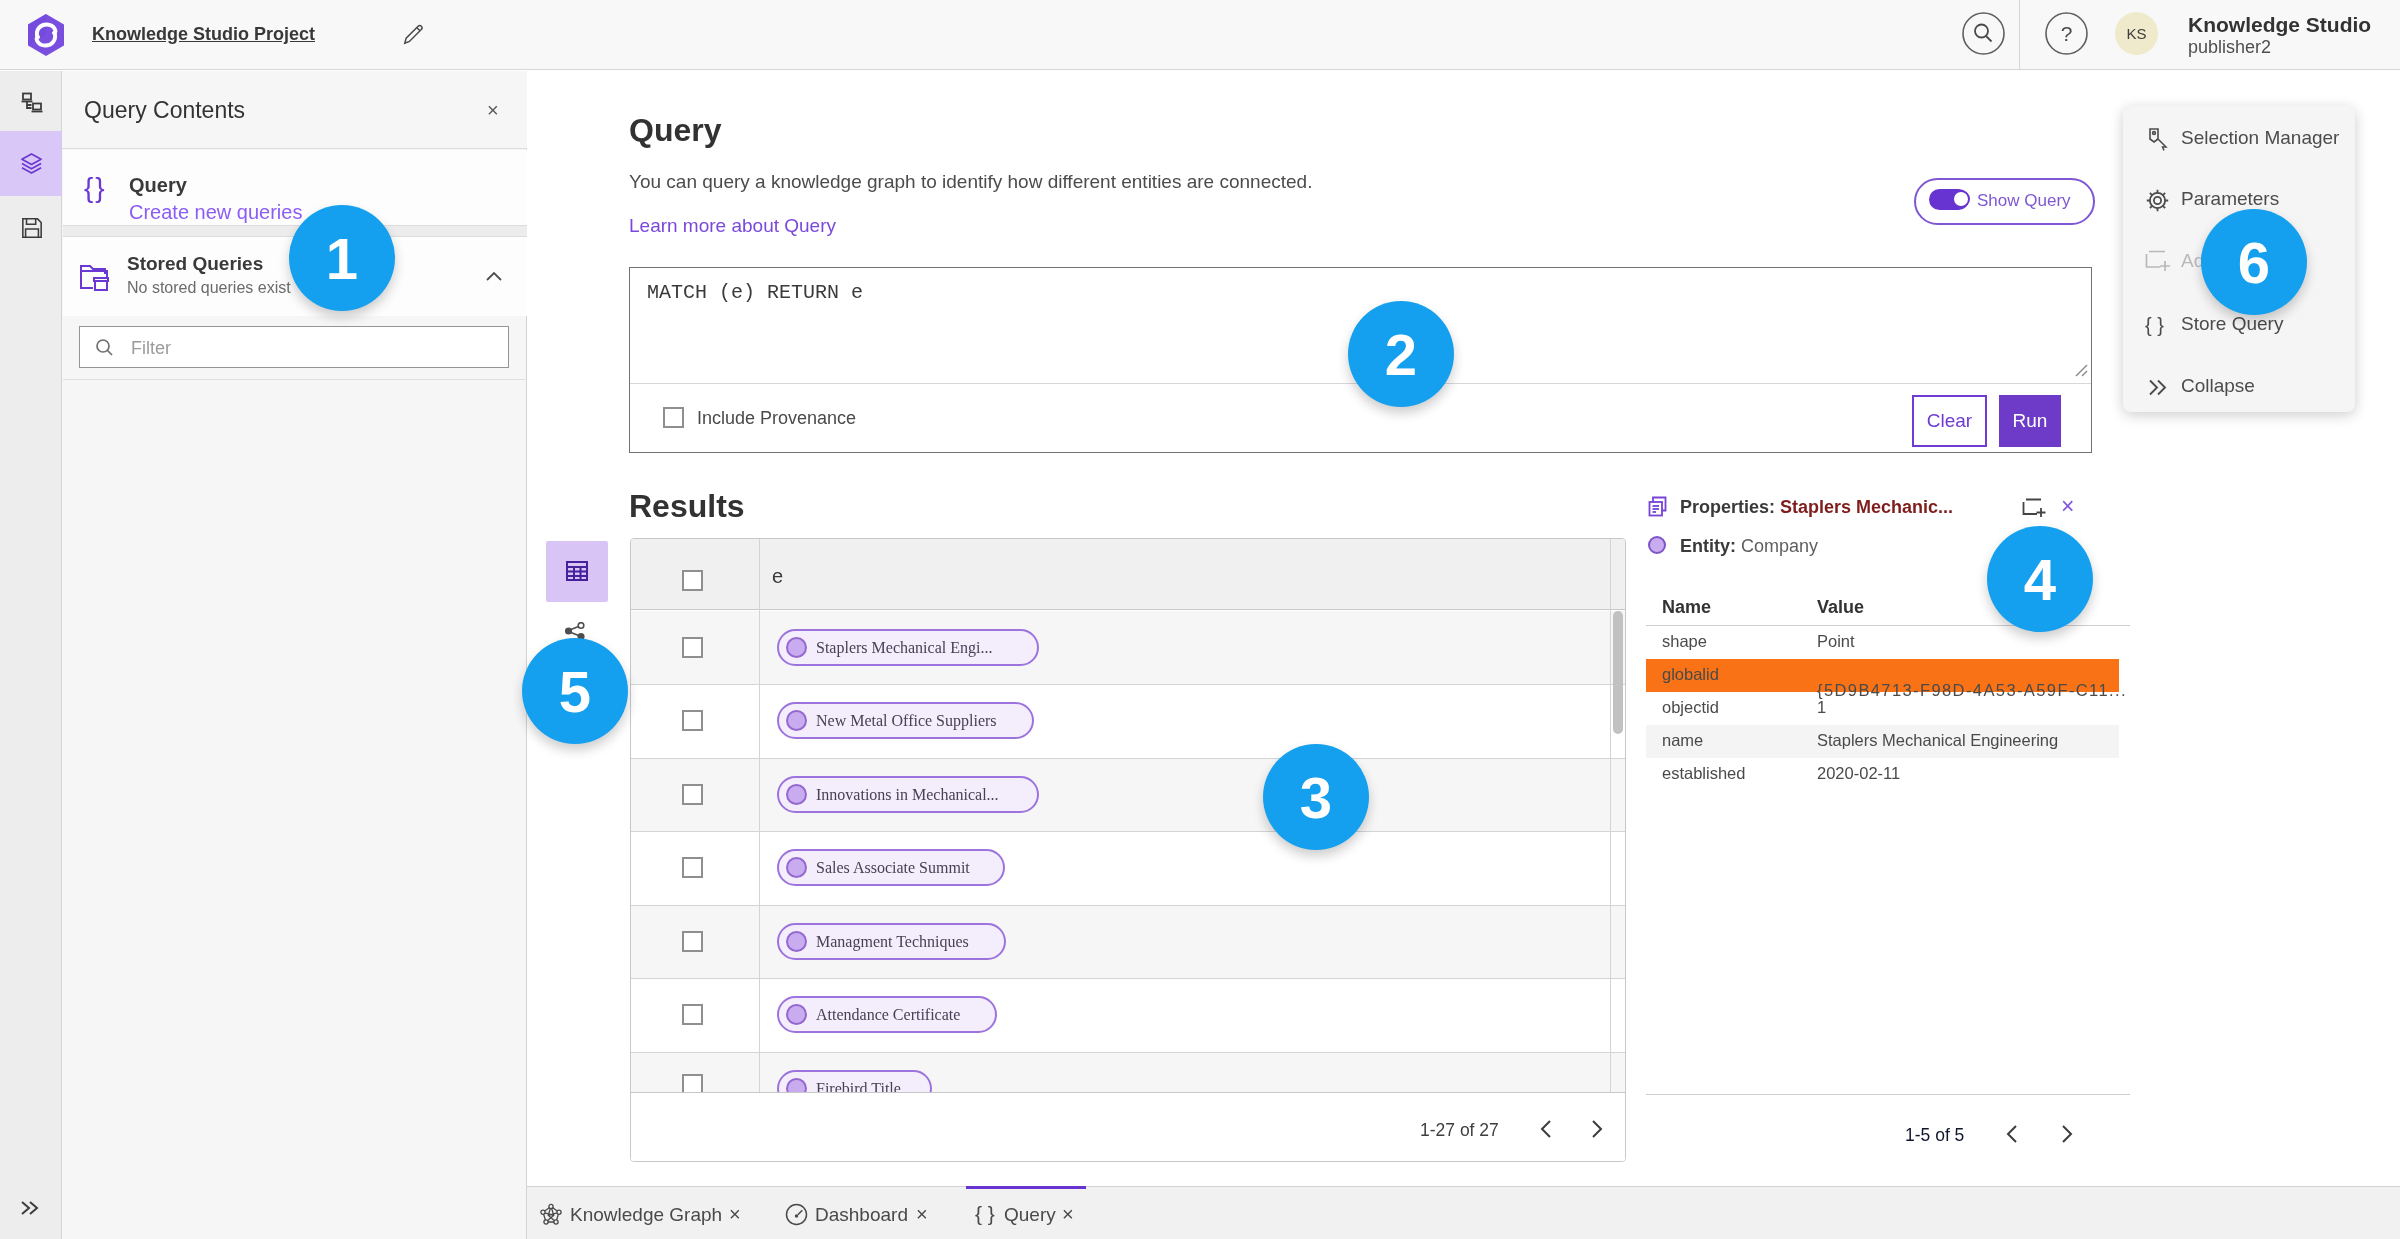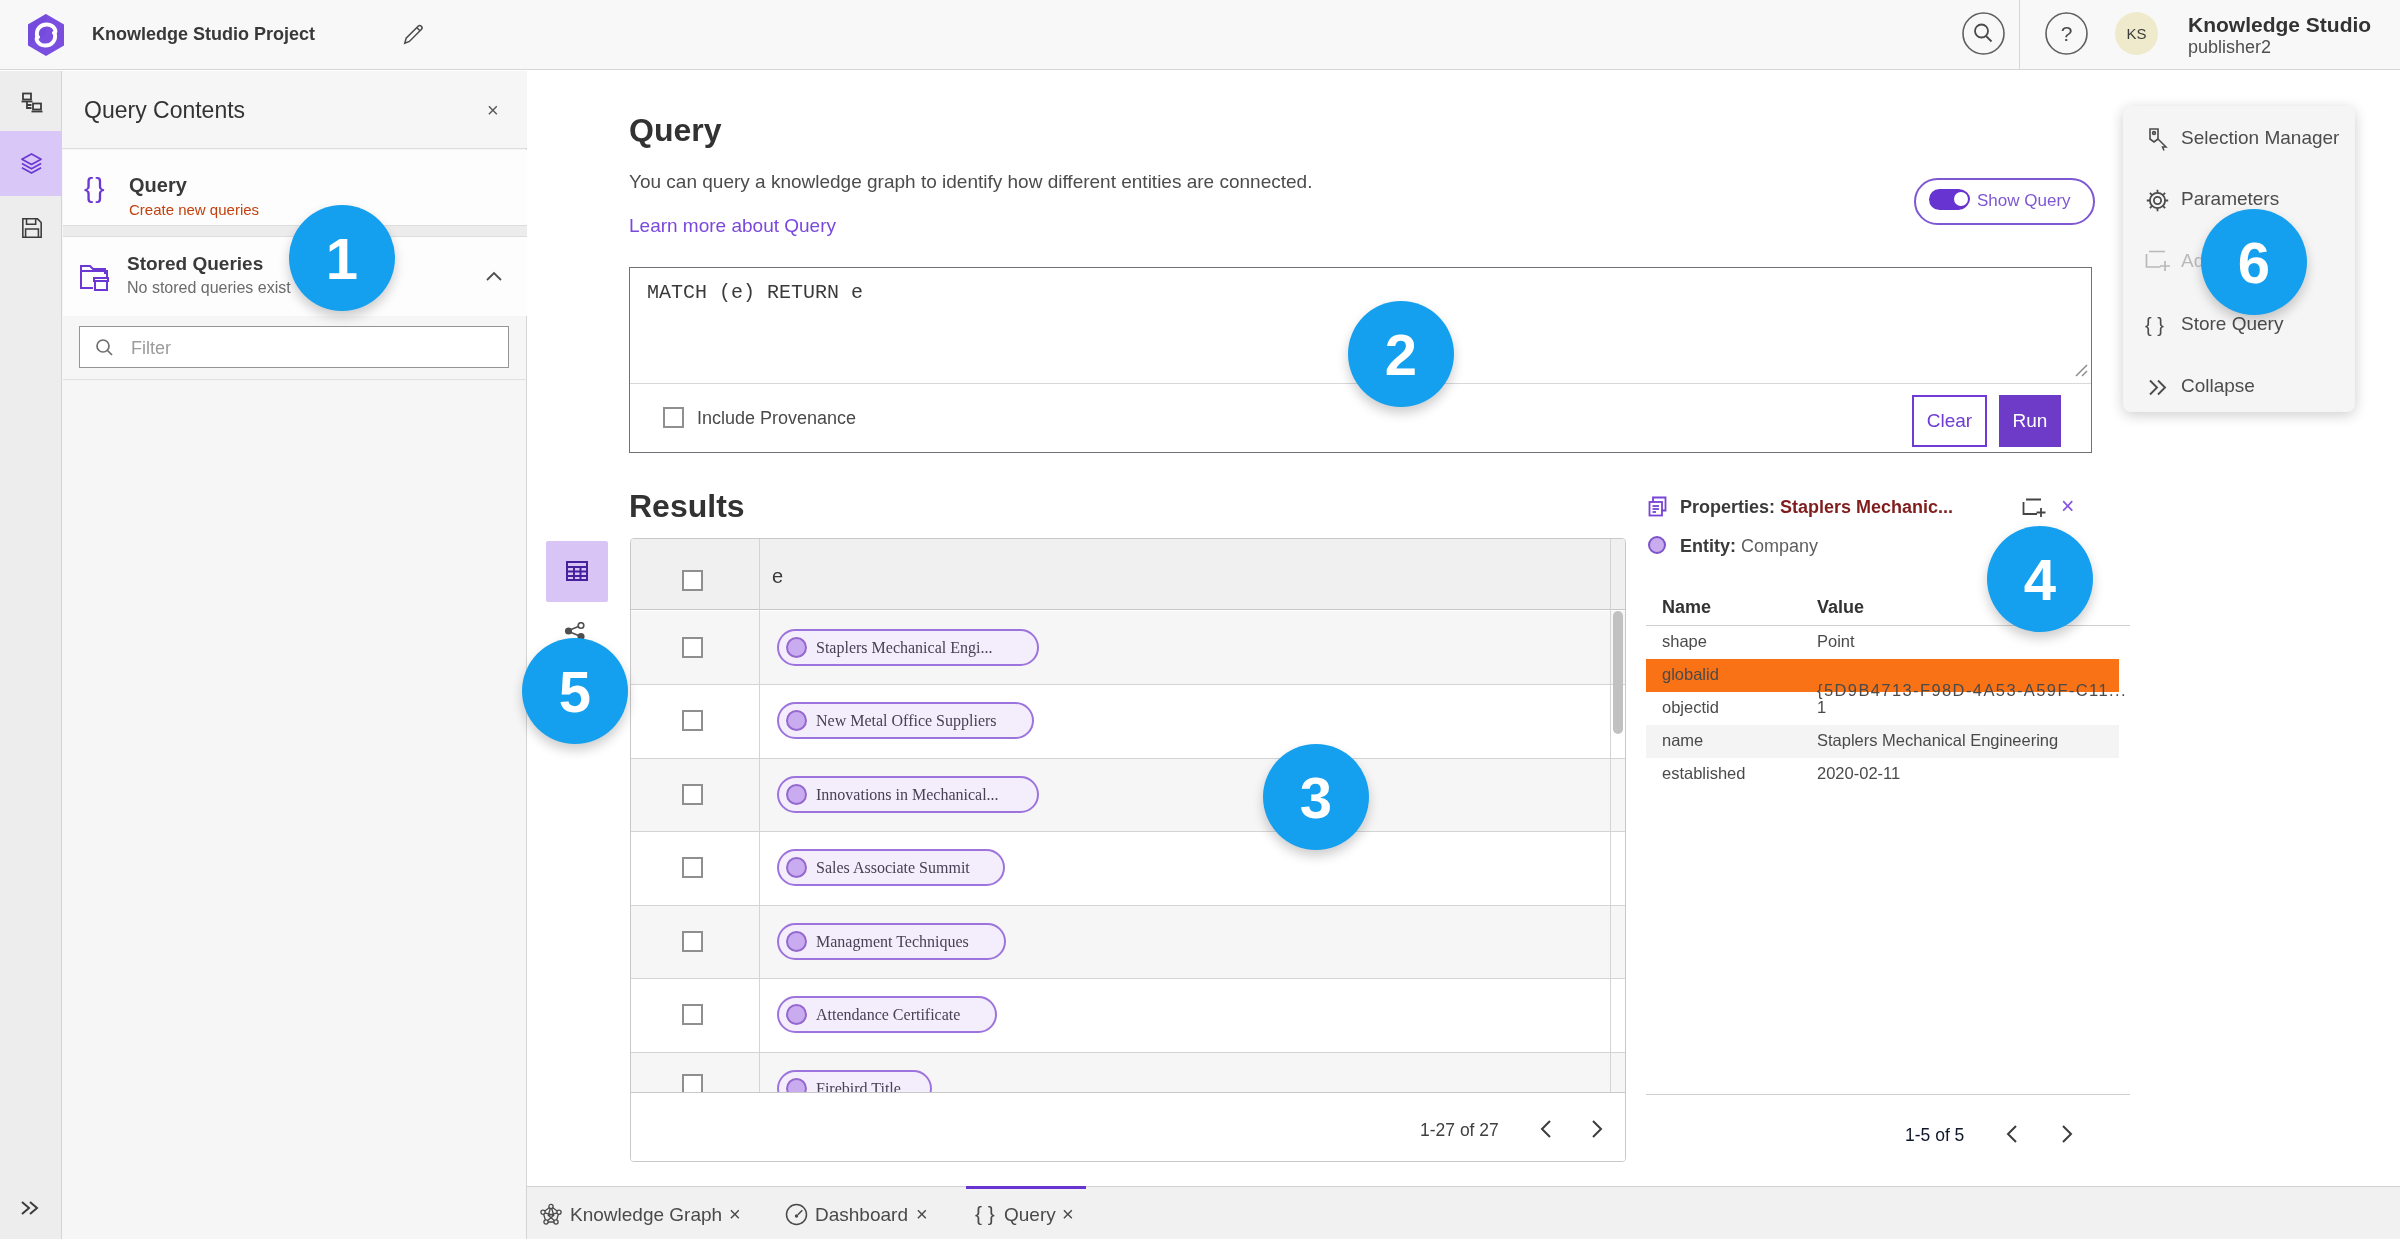--- a/index.html
+++ b/index.html
@@ -44,21 +44,21 @@
 <div class="abs" id="panel"></div>
 
 <svg class="abs" style="left:27px; top:13px;" width="38" height="44" viewBox="0 0 38 44">
   <polygon points="19,1 37,11.5 37,32.5 19,43 1,32.5 1,11.5" fill="#7a4fe0"></polygon>
   <polygon points="19,1 19,22 1,32.5 1,11.5" fill="#714adb" opacity="0.6"></polygon>
   <g stroke="#fff" stroke-width="3.9" fill="none" stroke-linecap="round">
     <path d="M10.2 23.5 C8.6 16.5, 13.5 11.3, 19.8 11.5 C23.4 11.6, 26.4 13.4, 27.9 16.2 C28.6 17.7, 28.3 19.2, 26.9 19.9"></path>
     <path d="M27.8 20.5 C29.4 27.5, 24.5 32.7, 18.2 32.5 C14.6 32.4, 11.6 30.6, 10.1 27.8 C9.4 26.3, 9.7 24.8, 11.1 24.1"></path>
   </g>
 </svg>
-<div class="abs" style="left:92px; top:24px; font-size:18px; font-weight:bold; color:#383838;">Knowledge Studio Project</div>
+<div class="abs" style="left:92px; top:24px; font-size:18px; font-weight:bold; color:#383838;text-decoration:underline;">Knowledge Studio Project</div>
 <svg class="abs" style="left:402px; top:23px;" width="23" height="23" viewBox="0 0 25 25">
   <path d="M3 22 L4.5 16.5 L17.5 3.5 C18.5 2.5 20 2.5 21 3.5 C22 4.5 22 6 21 7 L8 20 L3 22 Z" fill="none" stroke="#4a4a4a" stroke-width="1.6"></path>
   <line x1="16" y1="5" x2="19.5" y2="8.5" stroke="#4a4a4a" stroke-width="1.6"></line>
 </svg>
 <svg class="abs" style="left:1962px; top:12px;" width="43" height="43" viewBox="0 0 43 43">
   <circle cx="21.5" cy="21.5" r="20.5" fill="none" stroke="#5f5f5f" stroke-width="1.6"></circle>
   <circle cx="19.5" cy="19" r="6.5" fill="none" stroke="#4a4a4a" stroke-width="1.8"></circle>
   <line x1="24" y1="24" x2="29.5" y2="29.5" stroke="#4a4a4a" stroke-width="1.8"></line>
 </svg>
 <div class="abs" style="left:2019px; top:0; width:1px; height:70px; background:#d6d6d6;"></div>
@@ -99,21 +99,21 @@
       <path d="M10 2 L17 8 L10 14"></path>
     </g>
 </svg>
 
 <div class="abs" style="left:62px; top:71px; width:465px; height:78px; background:#f6f6f6; border-bottom:1px solid #dcdcdc;"></div>
 <div class="abs" style="left:84px; top:97px; font-size:23px; color:#333;">Query Contents</div>
 <div class="abs" style="left:487px; top:99px; font-size:20px; color:#5a5a5a;">×</div>
 <div class="pitem" style="left:63px; top:150px; height:75px;"></div>
 <div class="abs" style="left:84px; top:172px; font-size:28px; color:#6c38d4; letter-spacing:2px;">{}</div>
 <div class="abs" style="left:129px; top:174px; font-size:20px; font-weight:bold; color:#3a3a3a;">Query</div>
-<div class="abs" style="left:129px; top:201px; font-size:15px; color:#c2410c;">Create new queries</div>
+<div class="abs" style="left:129px; top:201px; font-size:20px; color:#8b5cf6;">Create new queries</div>
 <div class="abs" style="left:63px; top:225px; width:464px; height:12px; background:#ececec; border-top:1px solid #ddd; border-bottom:1px solid #ddd;"></div>
 <div class="pitem" style="left:63px; top:237px; height:79px;"></div>
 <svg class="abs" style="left:79px; top:263px;" width="31" height="30" viewBox="0 0 31 30">
   <g fill="none" stroke="#6c38d4" stroke-width="2">
     <path d="M2 8 V3 h9 l3 3 h12 v5"></path>
     <path d="M2 8 h26 v6 M2 8 v17 h12"></path>
     <rect x="16" y="18" width="12" height="9"></rect>
     <path d="M15 18 h14 v-3 h-14 z"></path>
   </g>
 </svg>

